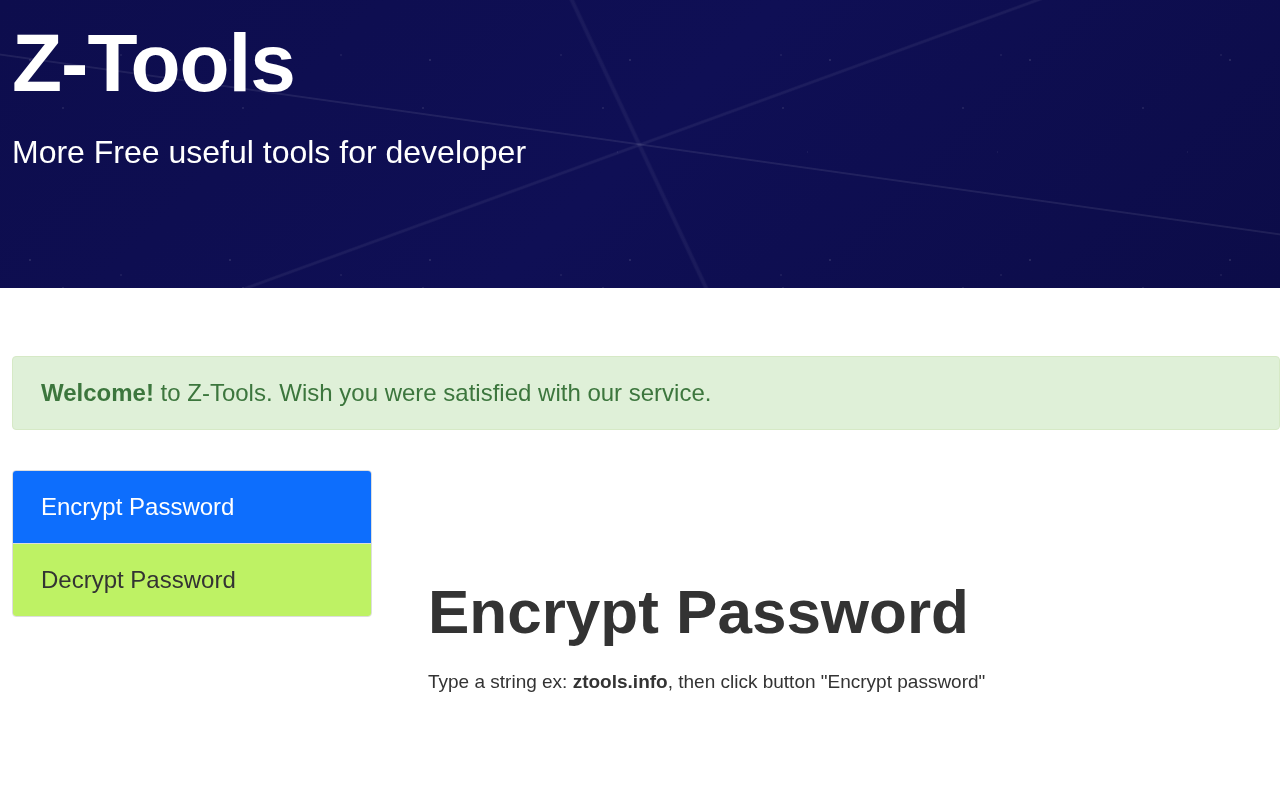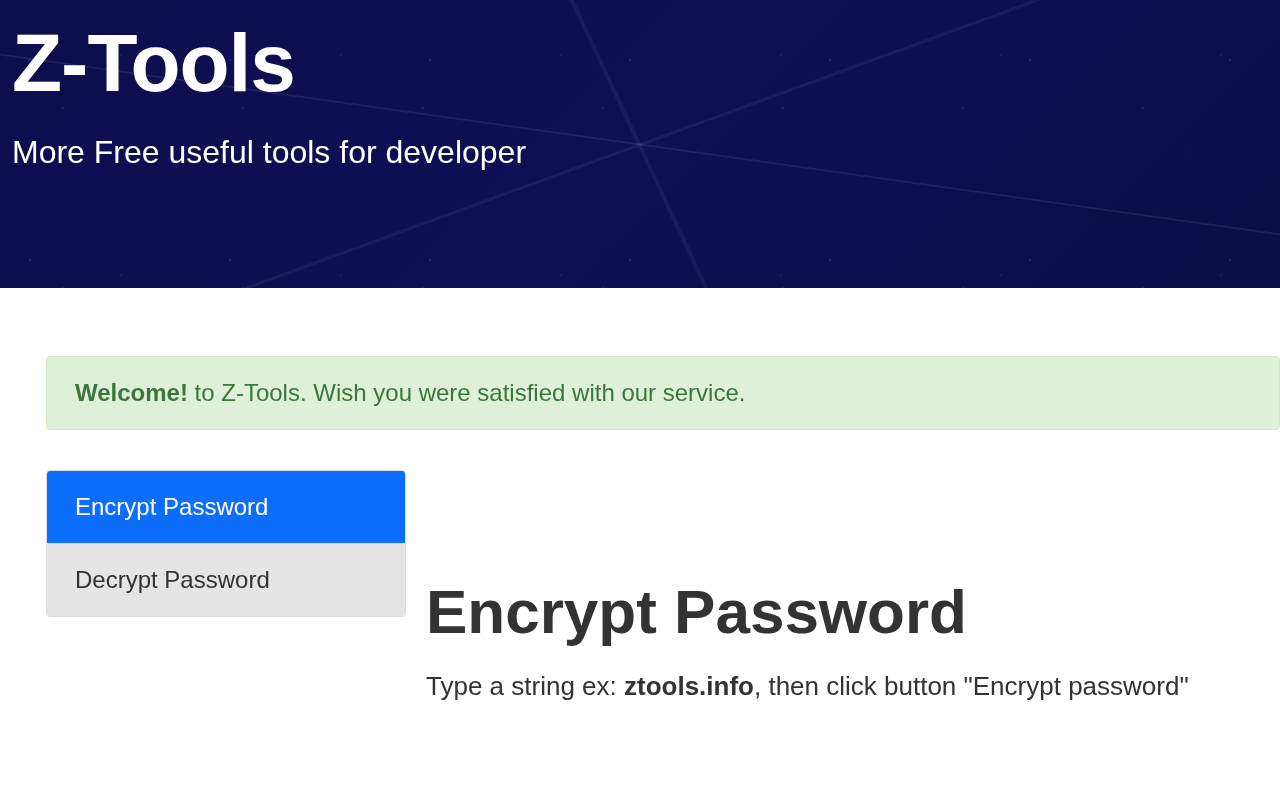--- a/index.html
+++ b/index.html
@@ -48,51 +48,50 @@
       letter-spacing: -1px;
     }
     .site-subtitle {
       color: #ffffff;
       font-size: 32px;
       font-weight: 300;
       margin-top: 26px;
     }
     .content {
       padding: 68px 0 0 12px;
-      margin-left: 34px;
     }
     .alert {
       background: #dff0d8;
       border: 1px solid #d6e9c6;
       border-radius: 4px;
       padding: 22px 28px;
       color: #3c763d;
       font-size: 24px;
       margin-bottom: 40px;
     }
     .alert strong {
       font-weight: 700;
     }
     .main-area {
       display: flex;
-      gap: 20px;
+      gap: 56px;
       align-items: flex-start;
     }
     .sidebar {
       width: 360px;
       border: 1px solid #ddd;
       border-radius: 4px;
       overflow: hidden;
     }
     .sidebar-item {
       padding: 22px 28px;
       font-size: 24px;
       border-bottom: 1px solid #ddd;
       cursor: pointer;
-      background: #e5e5e5;
+      background: #bef264;
     }
     .sidebar-item:last-child {
       border-bottom: none;
     }
     .sidebar-item.active {
       background: #0d6efd;
       color: #ffffff;
     }
     .sidebar-item.link {
       color: #0d6efd;
@@ -104,21 +103,21 @@
       flex: 1;
       padding-top: 106px;
     }
     .page-title {
       font-size: 62px;
       font-weight: 600;
       color: #333;
       margin-bottom: 24px;
     }
     .instruction {
-      font-size: 26px;
+      font-size: 19px;
       color: #333;
     }
     .instruction strong {
       font-weight: 700;
     }
   </style>
 </head>
 <body>
 
 <div class="header">

